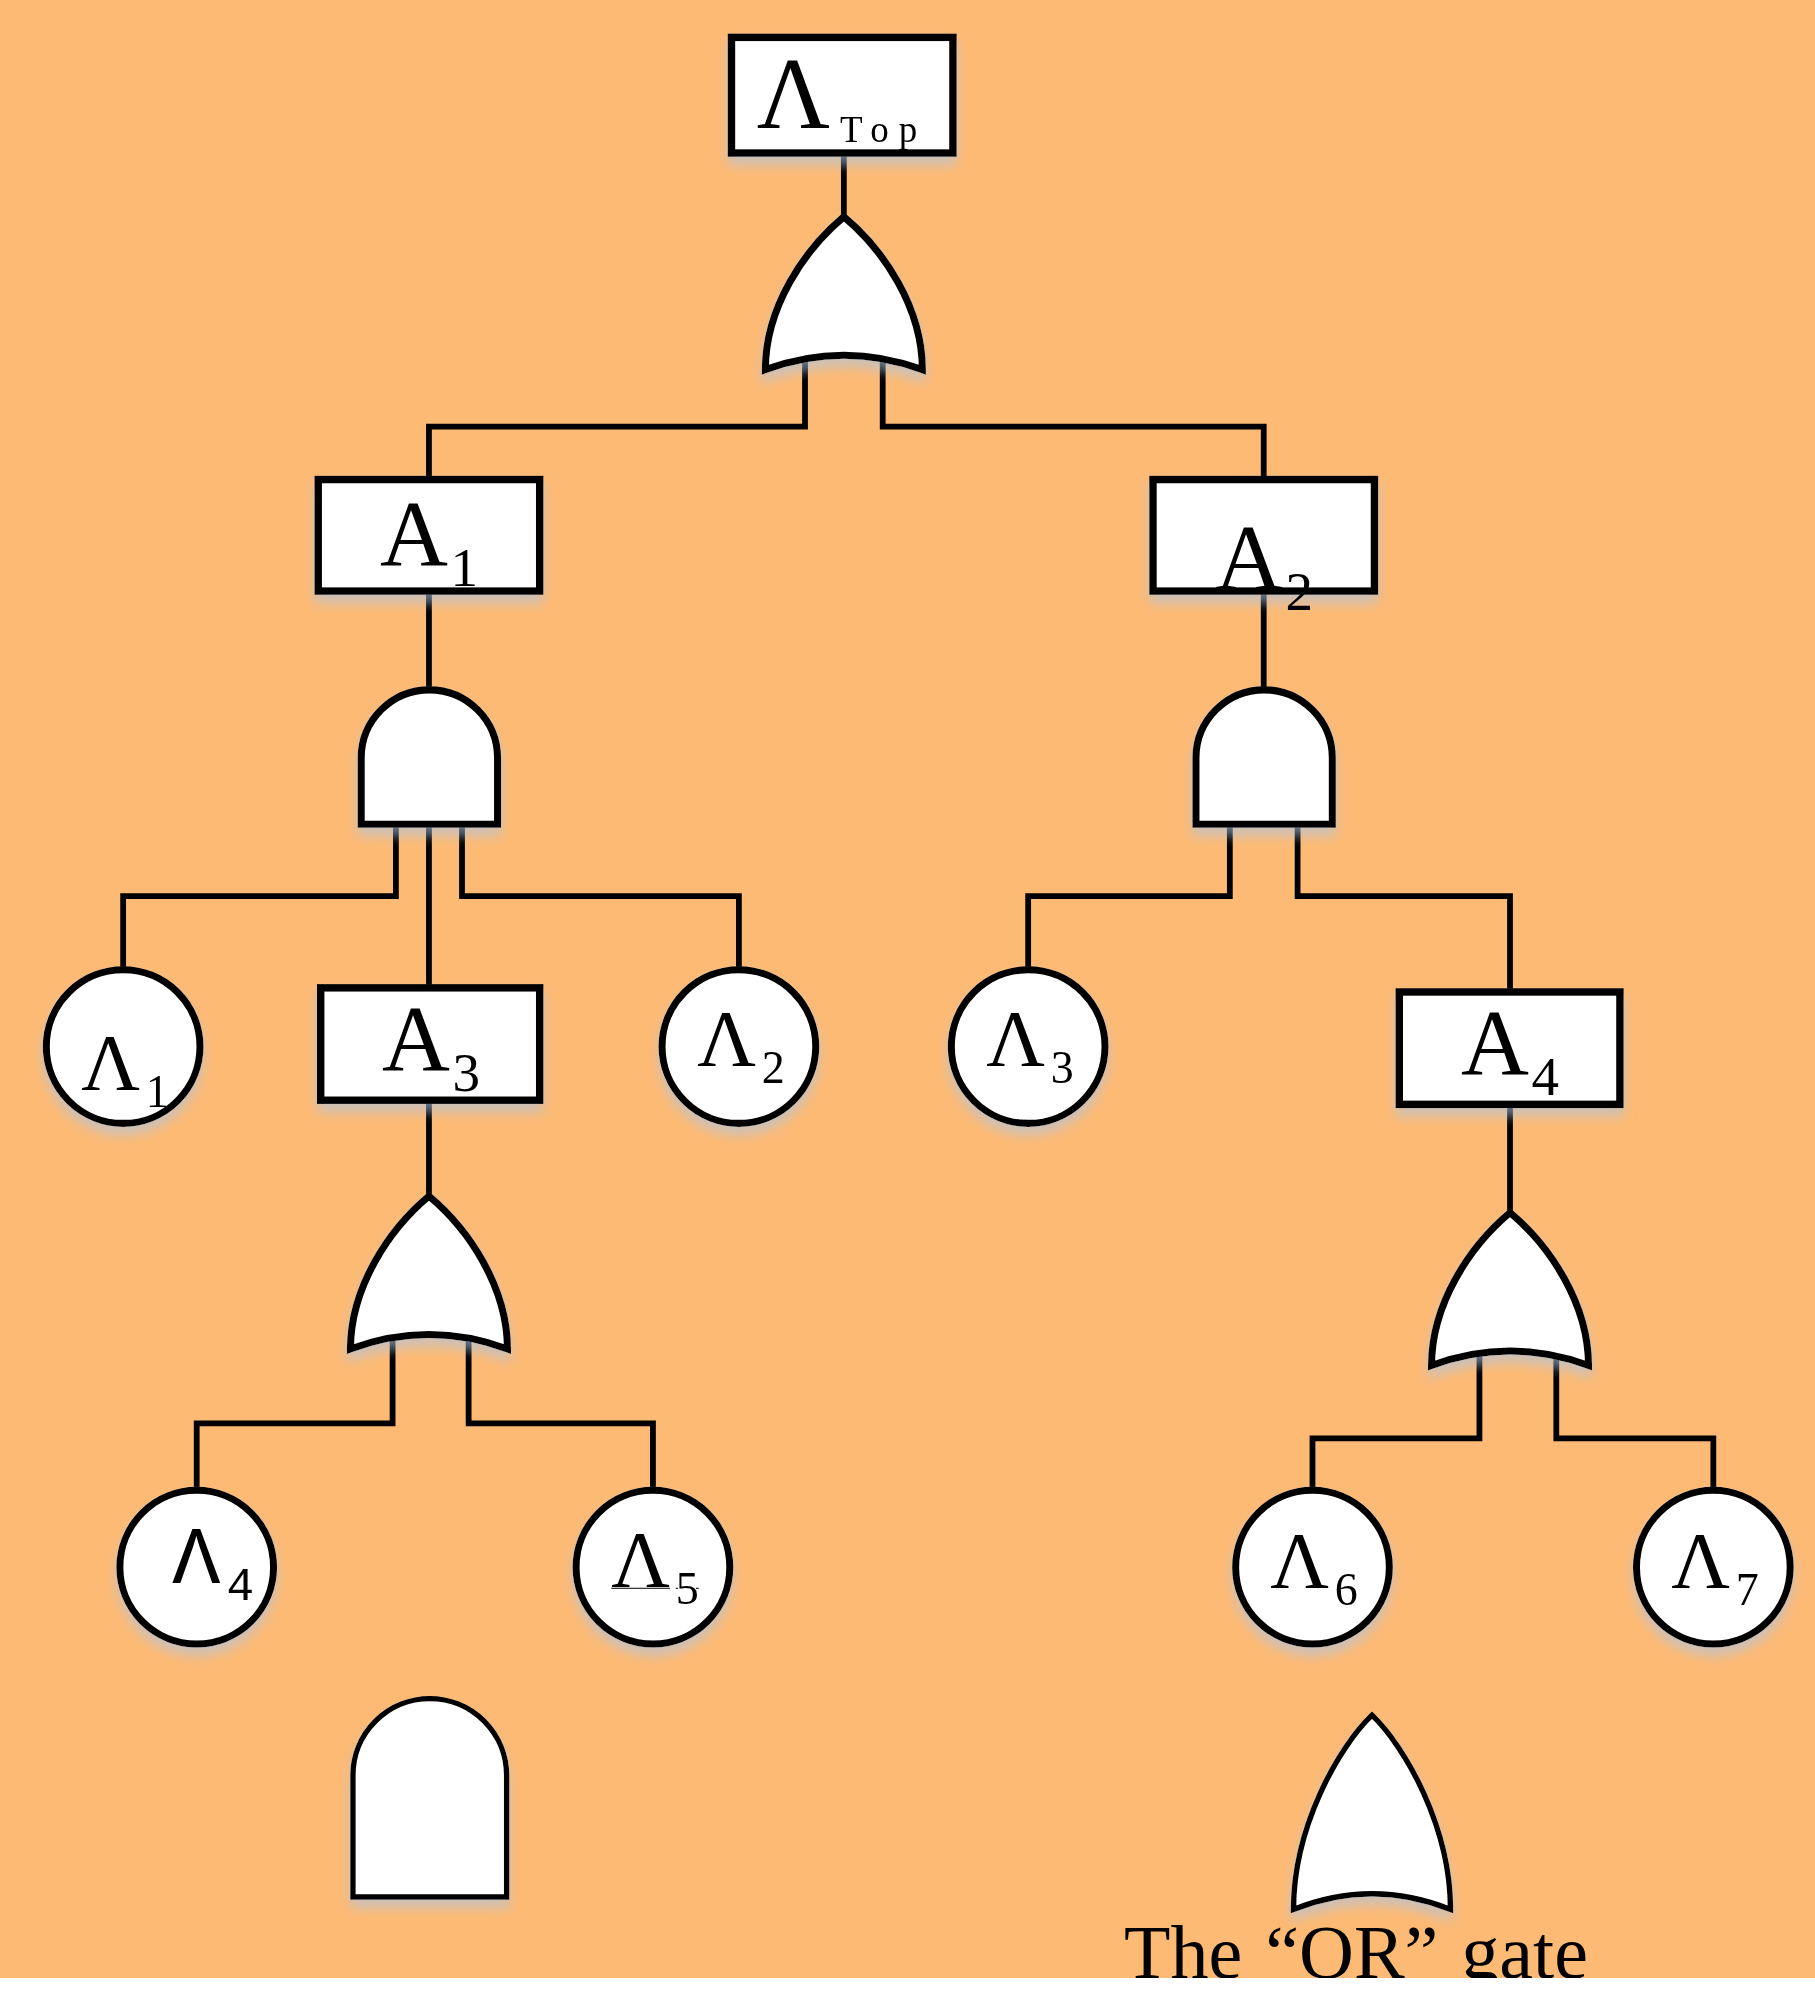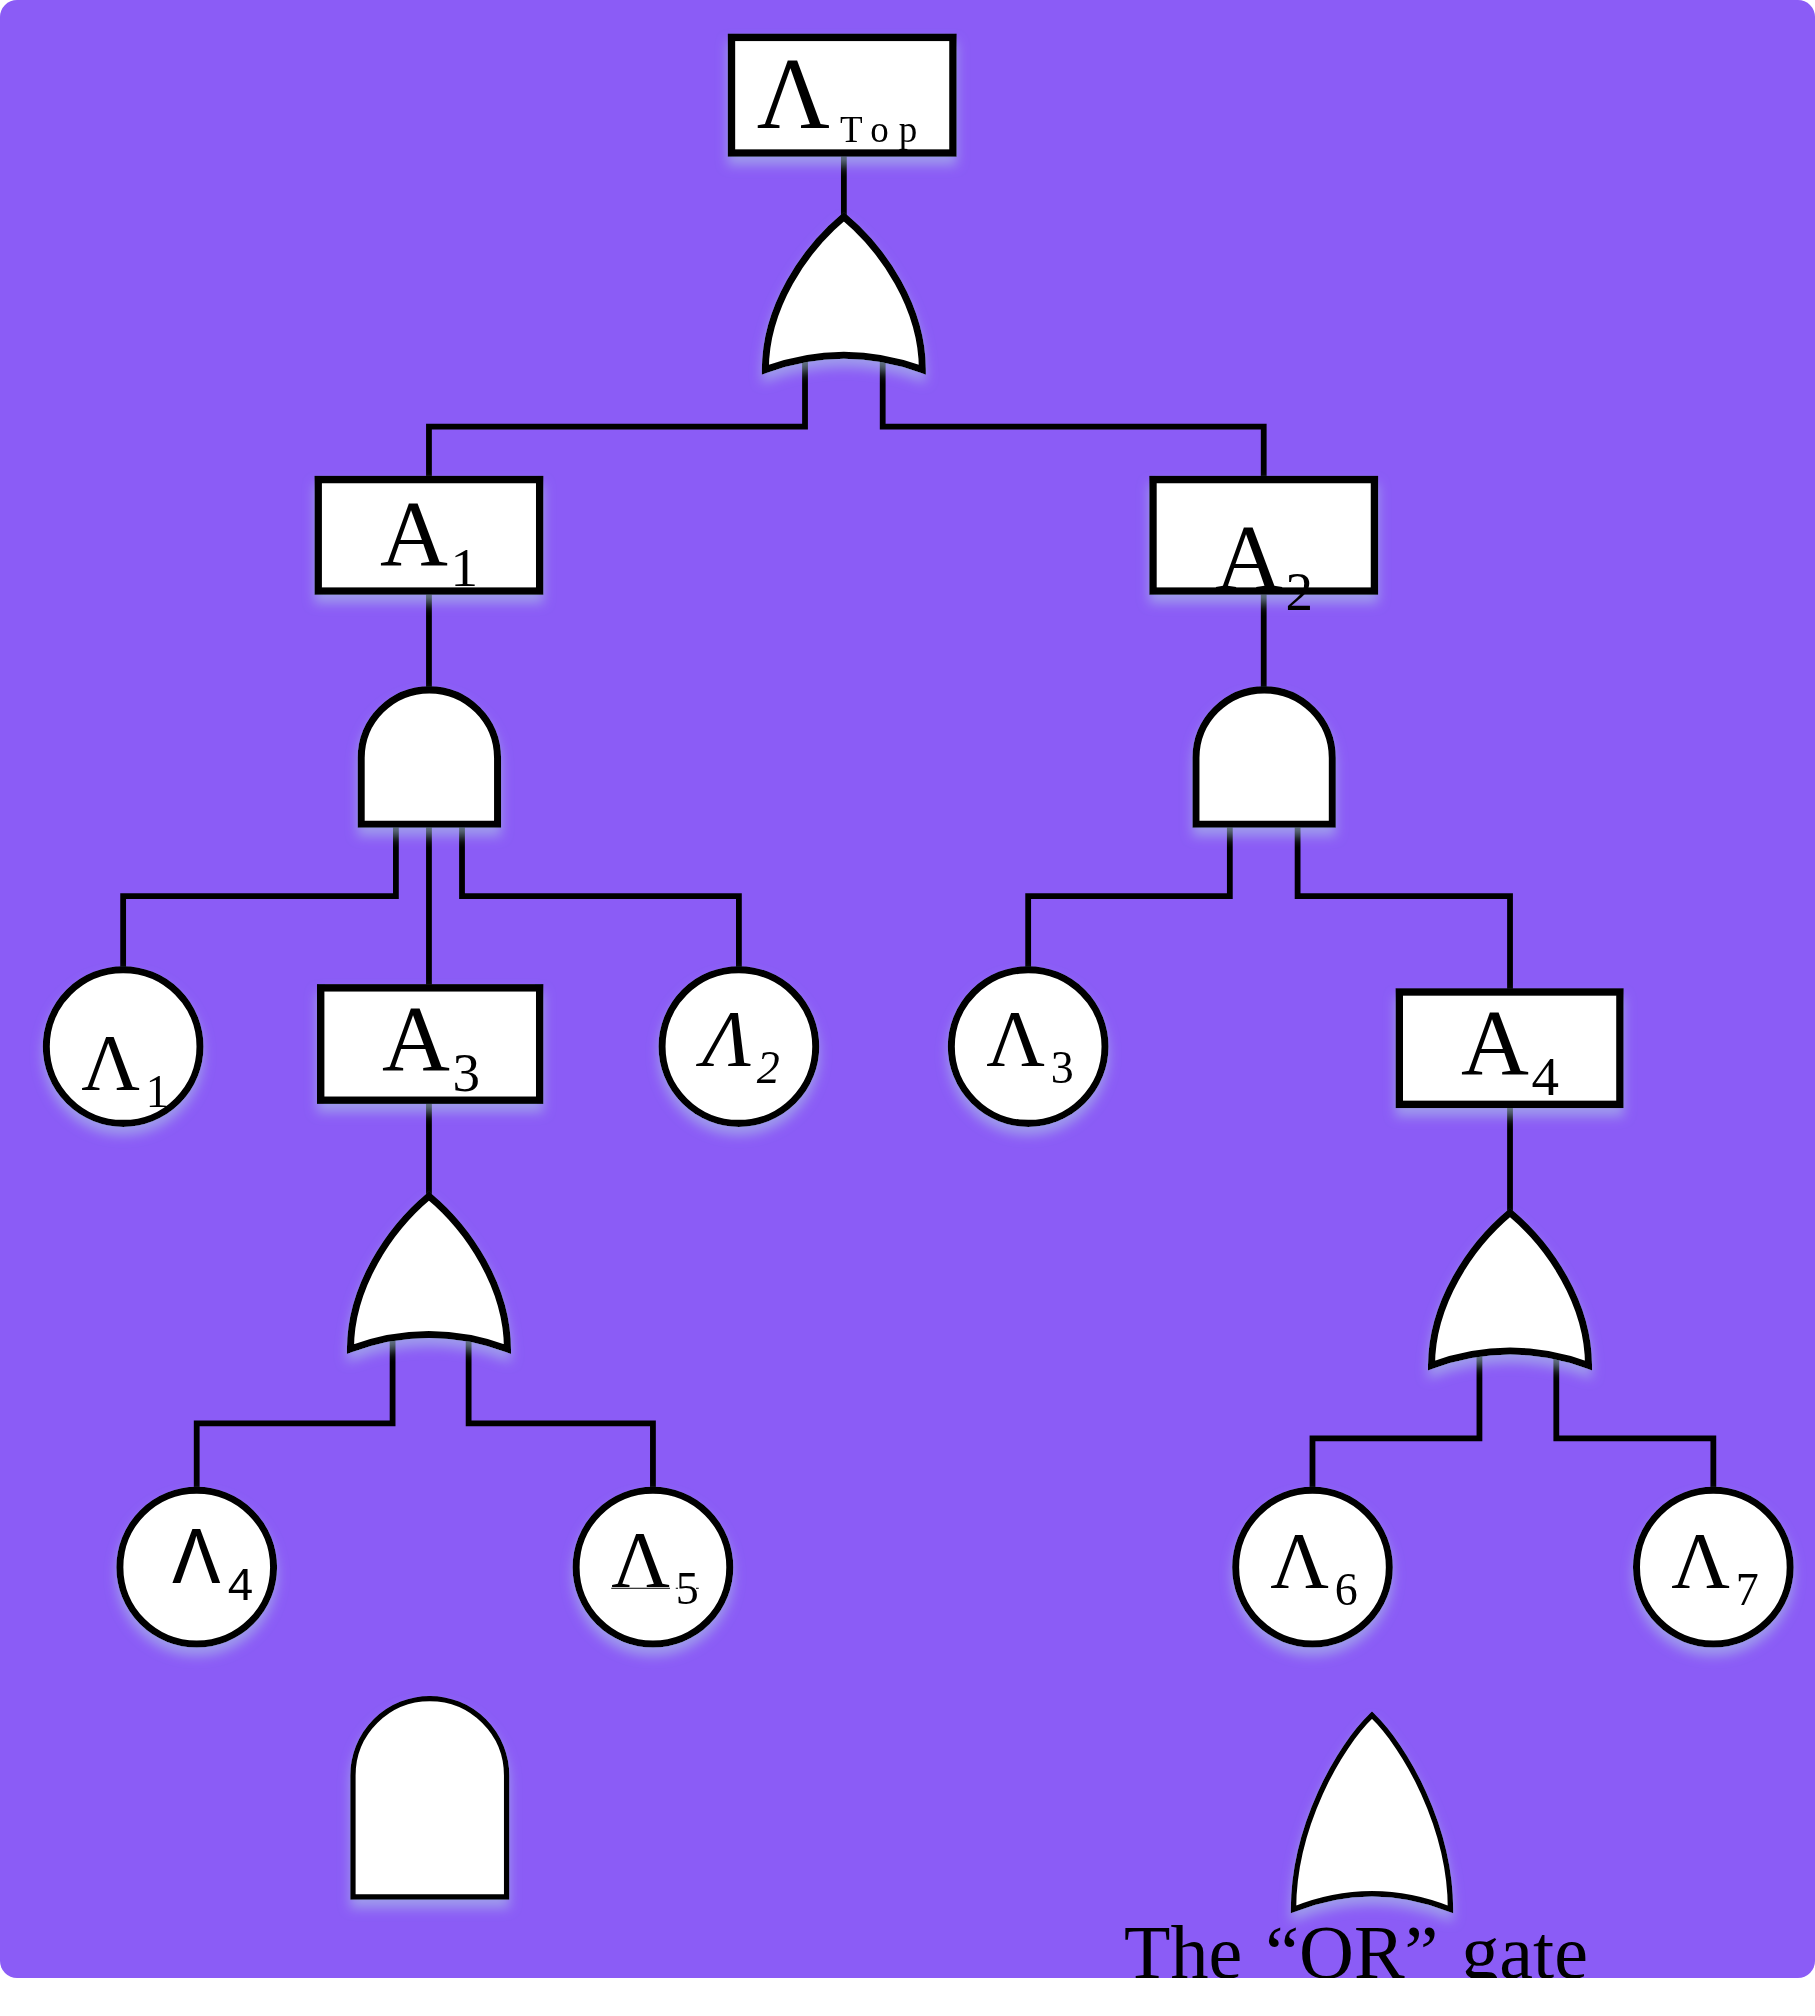--- a/index.html
+++ b/index.html
@@ -1,24 +1,23 @@
 <!DOCTYPE html>
 <html style="font-size:13.2px"><head>
 <meta charset="utf-8">
 <style>
   html, body { margin: 0; padding: 0; background: #ffffff; }
   .stage {
     position: relative;
     width: 1815px;
     height: 1978px;
-    background: #8b5cf6;
+    background: #fdba74;
     font-family: "Liberation Serif", "DejaVu Serif", serif;
     color: #000;
     overflow: hidden;
-    border-radius: 17px;
   }
   svg.diagram { position: absolute; left: 0; top: 0; }
 
   .connector { stroke: #000; stroke-width: 7; fill: none; }
   .shape { stroke: #000; fill: #ffffff; }
   .evbox { stroke-width: 9; filter: url(#soft); }
   .gate  { stroke-width: 8.5; filter: url(#soft); }
   .basic { stroke-width: 8.5; filter: url(#soft); }
   .legend-shape { stroke-width: 6.5; fill: #ffffff; stroke: #000; filter: url(#soft); }
 
@@ -125,21 +124,21 @@
   <div class="node-label box-label" style="left:431px; top:1045px;">
     <span class="main">A</span><span class="sub">3</span>
   </div>
   <div class="node-label box-label" style="left:1510px; top:1049px;">
     <span class="main">A</span><span class="sub">4</span>
   </div>
 
   <div class="node-label circle-label" style="left:125px; top:1045px;margin-top:24px;">
     <span class="main">Λ</span><span class="sub">1</span>
   </div>
-  <div class="node-label circle-label" style="left:741px; top:1045px;font-style:italic;">
+  <div class="node-label circle-label" style="left:741px; top:1045px;">
     <span class="main">Λ</span><span class="sub">2</span>
   </div>
   <div class="node-label circle-label" style="left:1030px; top:1045px;">
     <span class="main">Λ</span><span class="sub">3</span>
   </div>
   <div class="node-label circle-label" style="left:213px; top:1566px;font-family:Liberation Mono, monospace;">
     <span class="main">Λ</span><span class="sub">4</span>
   </div>
   <div class="node-label circle-label" style="left:655px; top:1566px;text-decoration:underline;">
     <span class="main">Λ</span><span class="sub">5</span>

